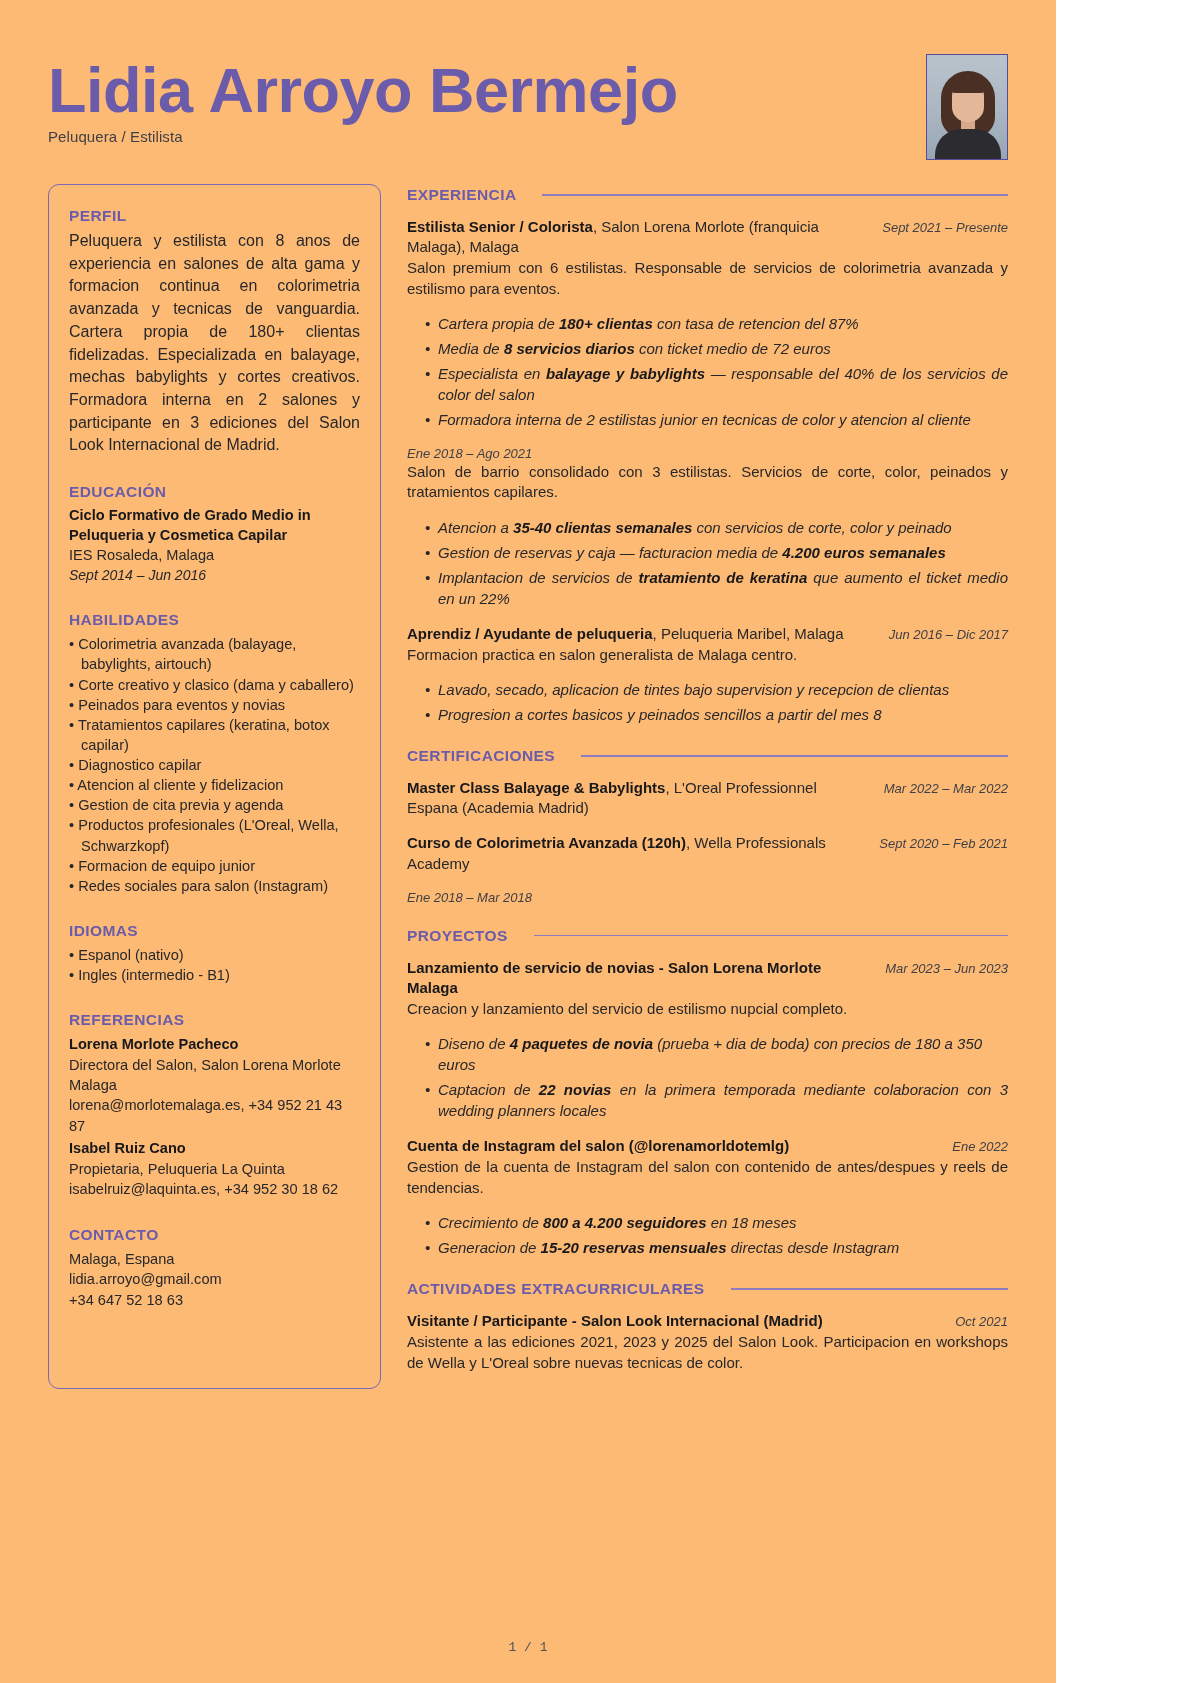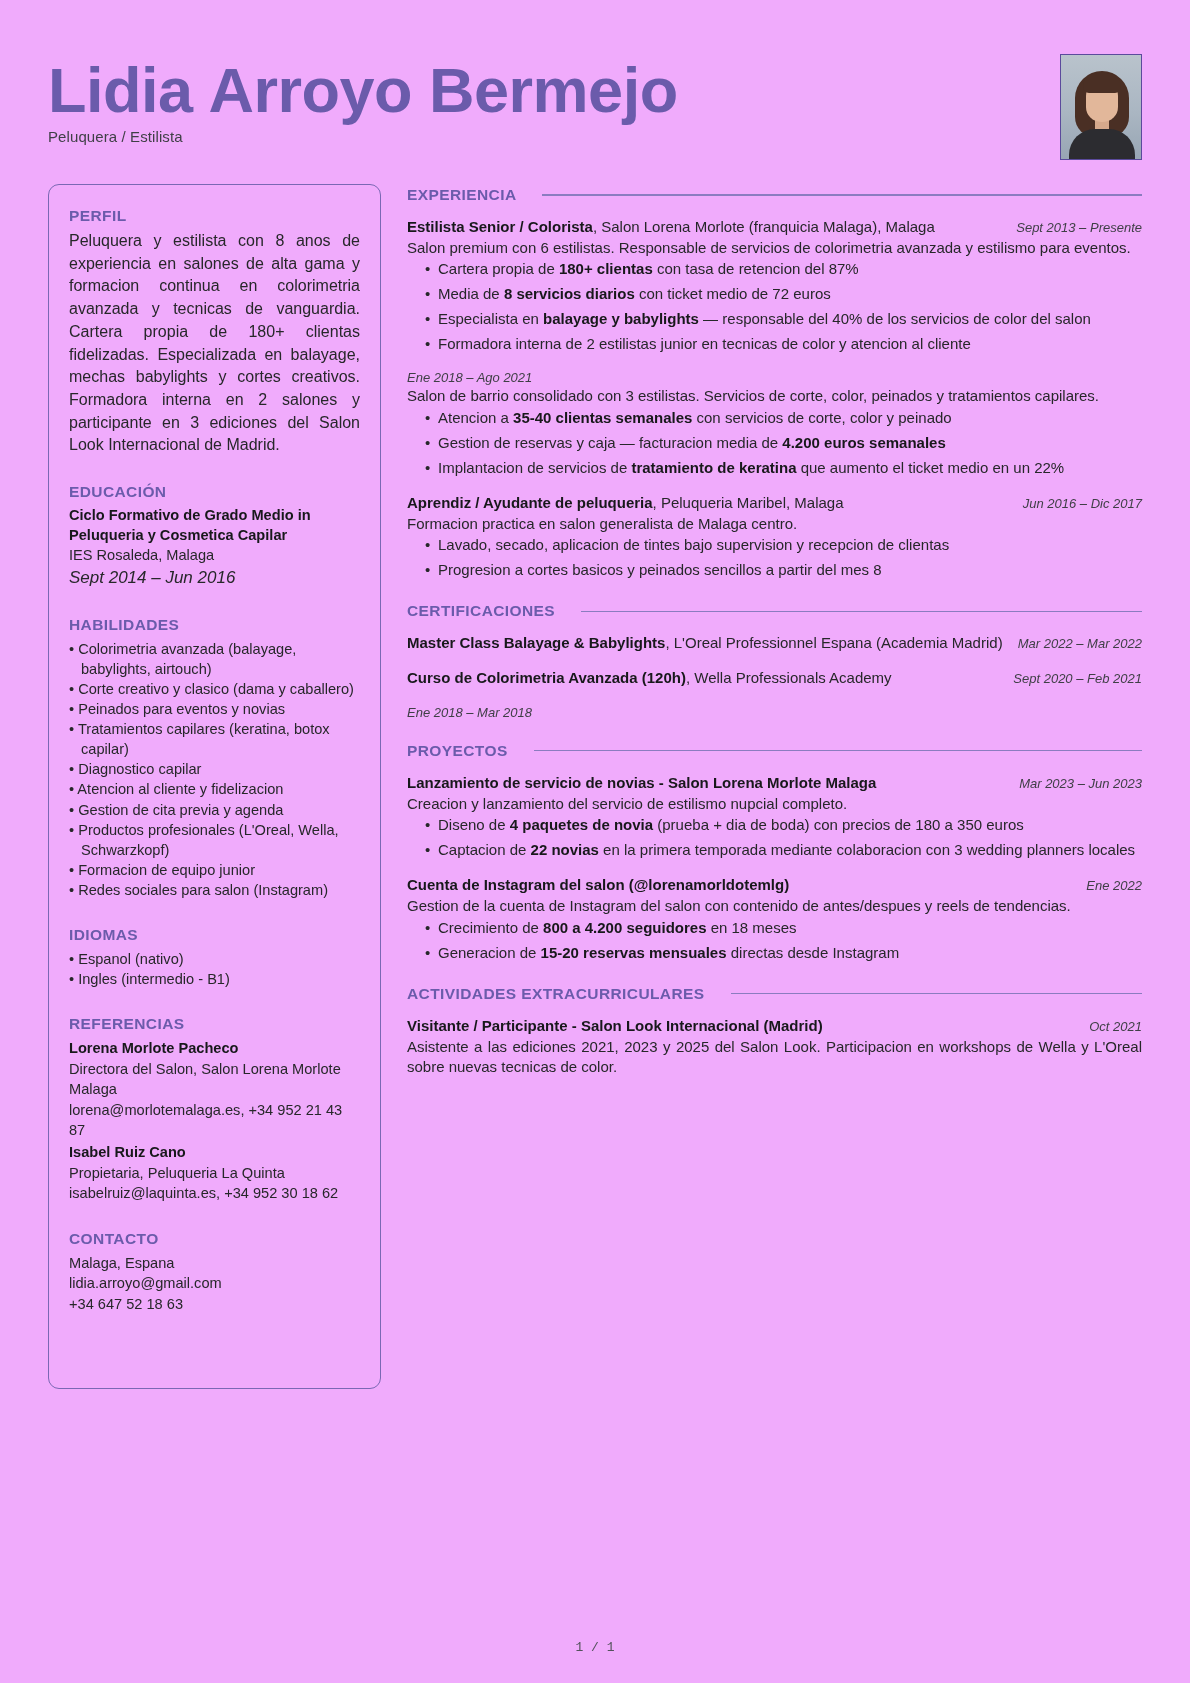--- a/index.html
+++ b/index.html
@@ -5,24 +5,24 @@
   * { box-sizing: border-box; margin: 0; padding: 0; }
   html, body {
     width: 1190px;
     height: 1683px;
     background: #ffffff;
     font-family: "Liberation Sans", sans-serif;
     color: #27272a;
   }
   .page {
     position: relative;
-    width: 1190px;
+    width: 1056px;
     height: 1683px;
     padding: 52px 48px 0 48px;
-    background: #f0abfc;
+    background: #fdba74;
   }
 
   
   .header {
     display: flex;
     align-items: flex-start;
     justify-content: space-between;
     padding-left: 0;
   }
   .header-text { padding-top: 6px; }
@@ -113,21 +113,21 @@
     text-align: justify;
     color: #27272a;
   }
   .edu-deg {
     font-size: 14.6px;
     font-weight: 700;
     line-height: 1.34;
     color: #18181b;
   }
   .edu-inst { font-size: 14.6px; line-height: 1.4; }
-  .edu-dates { font-size: 17px; font-style: italic; line-height: 1.4; }
+  .edu-dates { font-size: 14px; font-style: italic; line-height: 1.4; }
   .bullets { list-style: none; }
   .bullets li {
     font-size: 14.6px;
     line-height: 1.38;
     padding-left: 12px;
     text-indent: -12px;
   }
   .bullets li::before { content: "• "; }
   .ref-name {
     font-size: 14.6px;
@@ -182,21 +182,21 @@
     flex: none;
     padding-top: 1px;
   }
   .entry-desc {
     font-size: 15px;
     line-height: 1.36;
     text-align: justify;
     margin-top: 1px;
   }
   .entry-desc.nojust { text-align: left; }
-  .dots { list-style: none; margin-top: 0; }
+  .dots { list-style: none; margin-top: 14px; font-style: italic; }
   .dots li {
     font-size: 15px;
     line-height: 1.4;
     padding-left: 31px;
     position: relative;
     margin-bottom: 4px;
   }
   .dots li.just { text-align: justify; }
   .dots li::before {
     content: "•";
@@ -305,21 +305,21 @@
 
       <section class="section">
         <div class="sec-head-row">
           <span class="sec-head">EXPERIENCIA</span>
           <span class="sec-rule"></span>
         </div>
 
         <div class="entry">
           <div class="entry-top">
             <div class="entry-title"><b>Estilista Senior / Colorista</b><span>, Salon Lorena Morlote (franquicia Malaga), Malaga</span></div>
-            <div class="entry-date">Sept 2013 – Presente</div>
+            <div class="entry-date">Sept 2021 – Presente</div>
           </div>
           <div class="entry-desc">Salon premium con 6 estilistas. Responsable de servicios de colorimetria avanzada y estilismo para eventos.</div>
           <ul class="dots">
             <li><span>Cartera propia de </span><b>180+ clientas</b><span> con tasa de retencion del 87%</span></li>
             <li><span>Media de </span><b>8 servicios diarios</b><span> con ticket medio de 72 euros</span></li>
             <li class="just"><span>Especialista en </span><b>balayage y babylights</b><span> — responsable del 40% de los servicios de color del salon</span></li>
             <li><span>Formadora interna de 2 estilistas junior en tecnicas de color y atencion al cliente</span><b></b><span></span></li>
           </ul>
         </div>
 

